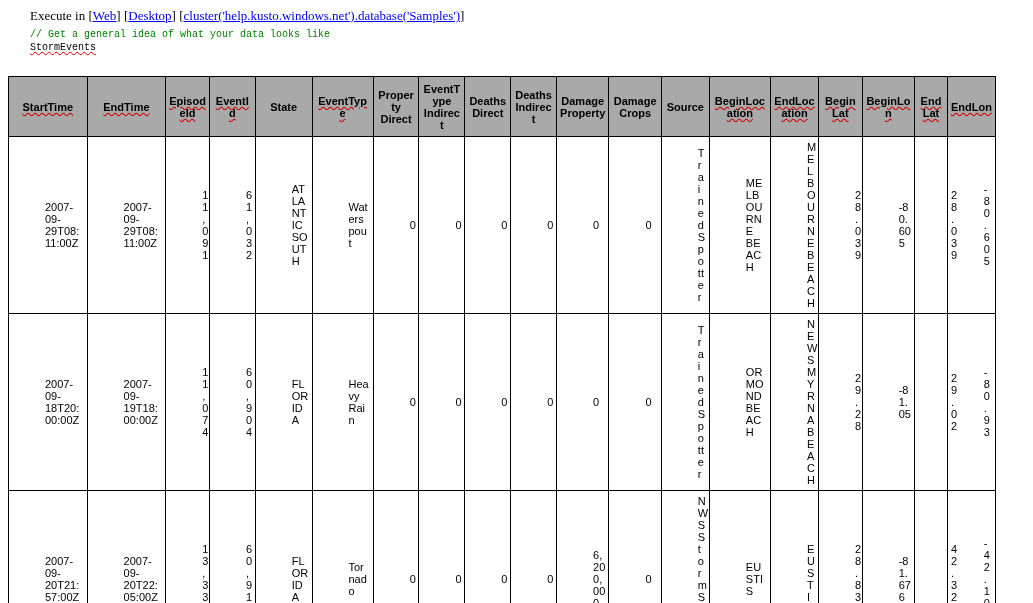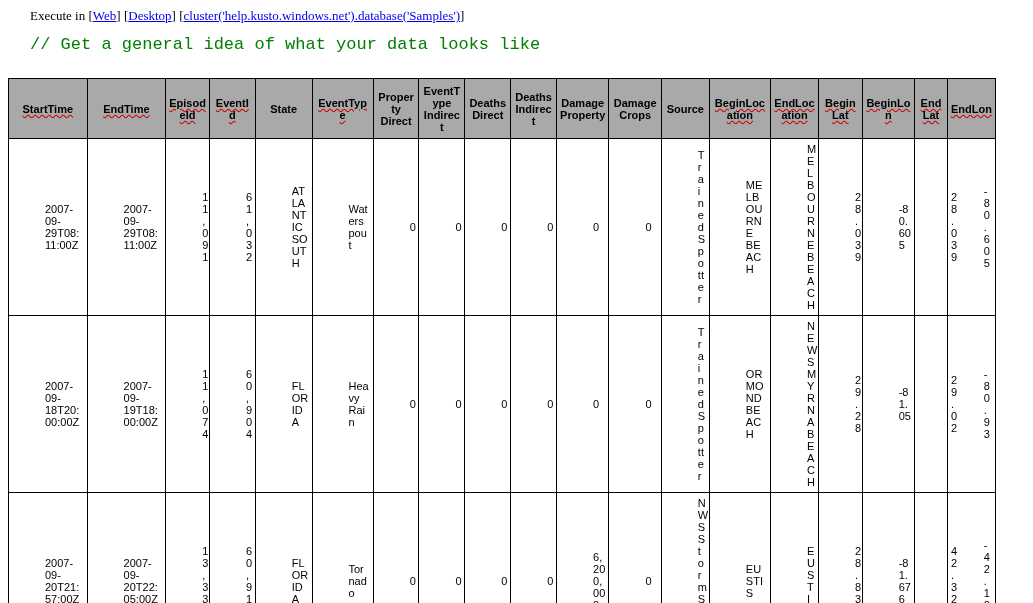--- a/index.html
+++ b/index.html
@@ -5,33 +5,33 @@
     * { box-sizing: border-box; margin: 0; padding: 0; }
     body {
       font-family: "Times New Roman", Times, serif;
       font-size: 13px;
       background: #fff;
       padding: 8px 0 0 8px;
       width: 1033px;
     }
     .exec-line {
       margin-left: 22px;
-      margin-bottom: 10px;
+      margin-bottom: 4px;
     }
     .exec-label { color: #000; }
     .exec-link {
       color: #0000EE;
       text-decoration: underline;
       cursor: pointer;
     }
     .bracket { color: #000; }
     .code-block {
       margin-left: 22px;
       font-family: "Courier New", Courier, monospace;
-      font-size: 17px;
+      font-size: 10px;
       line-height: 1.3;
       margin-bottom: 2px;
     }
     .comment { color: #008000; }
     .keyword { color: #0000CC; }
     .ident {
       color: #000;
       text-decoration-line: underline;
       text-decoration-style: wavy;
       text-decoration-color: #d00000;
@@ -90,20 +90,21 @@
 
 <div class="exec-line">
   <span class="exec-label">Execute in</span>
   <span class="bracket">[</span><span class="exec-link">Web</span><span class="bracket">]</span>
   <span class="bracket">[</span><span class="exec-link">Desktop</span><span class="bracket">]</span>
   <span class="bracket">[</span><span class="exec-link">cluster('help.kusto.windows.net').database('Samples')</span><span class="bracket">]</span>
 </div>
 
 <div class="code-block">
   <div><span class="comment">// Get a general idea of what your data looks like</span></div>
+  <div><span class="ident">StormEvents</span></div>
 </div>
 
 <div class="table-wrapper">
 <table>
   <colgroup>
     <col class="w-start">
         <col class="w-end">
         <col class="w-ep">
         <col class="w-ev">
     <col class="w-st">

